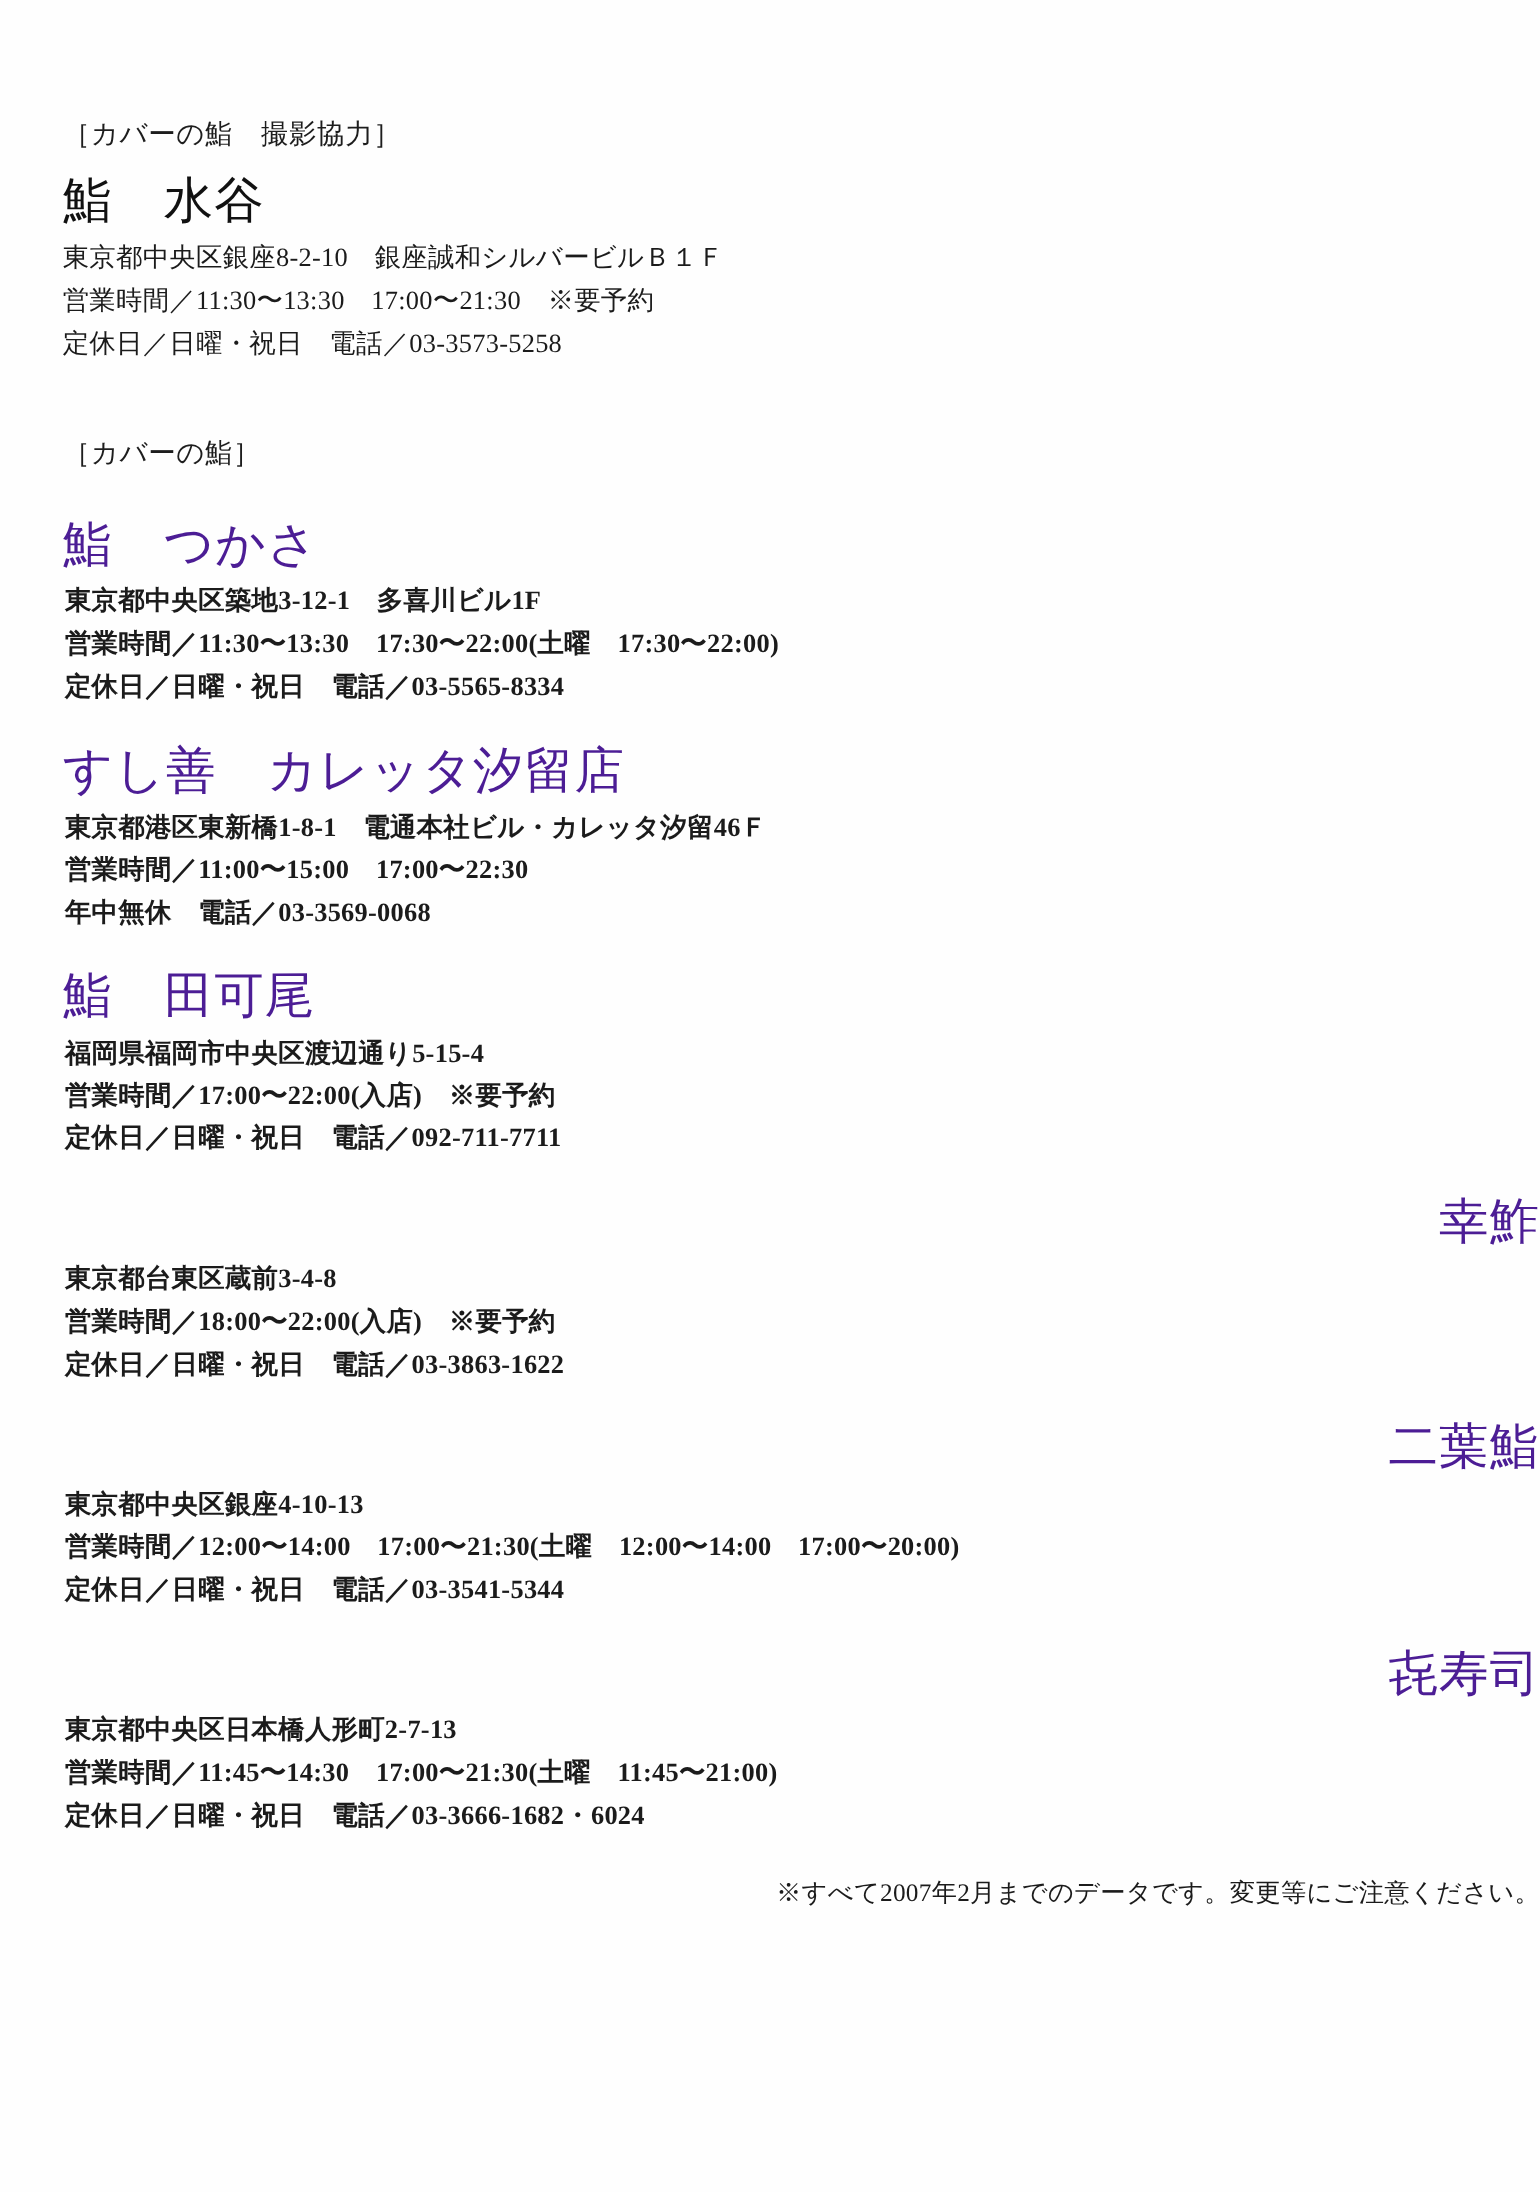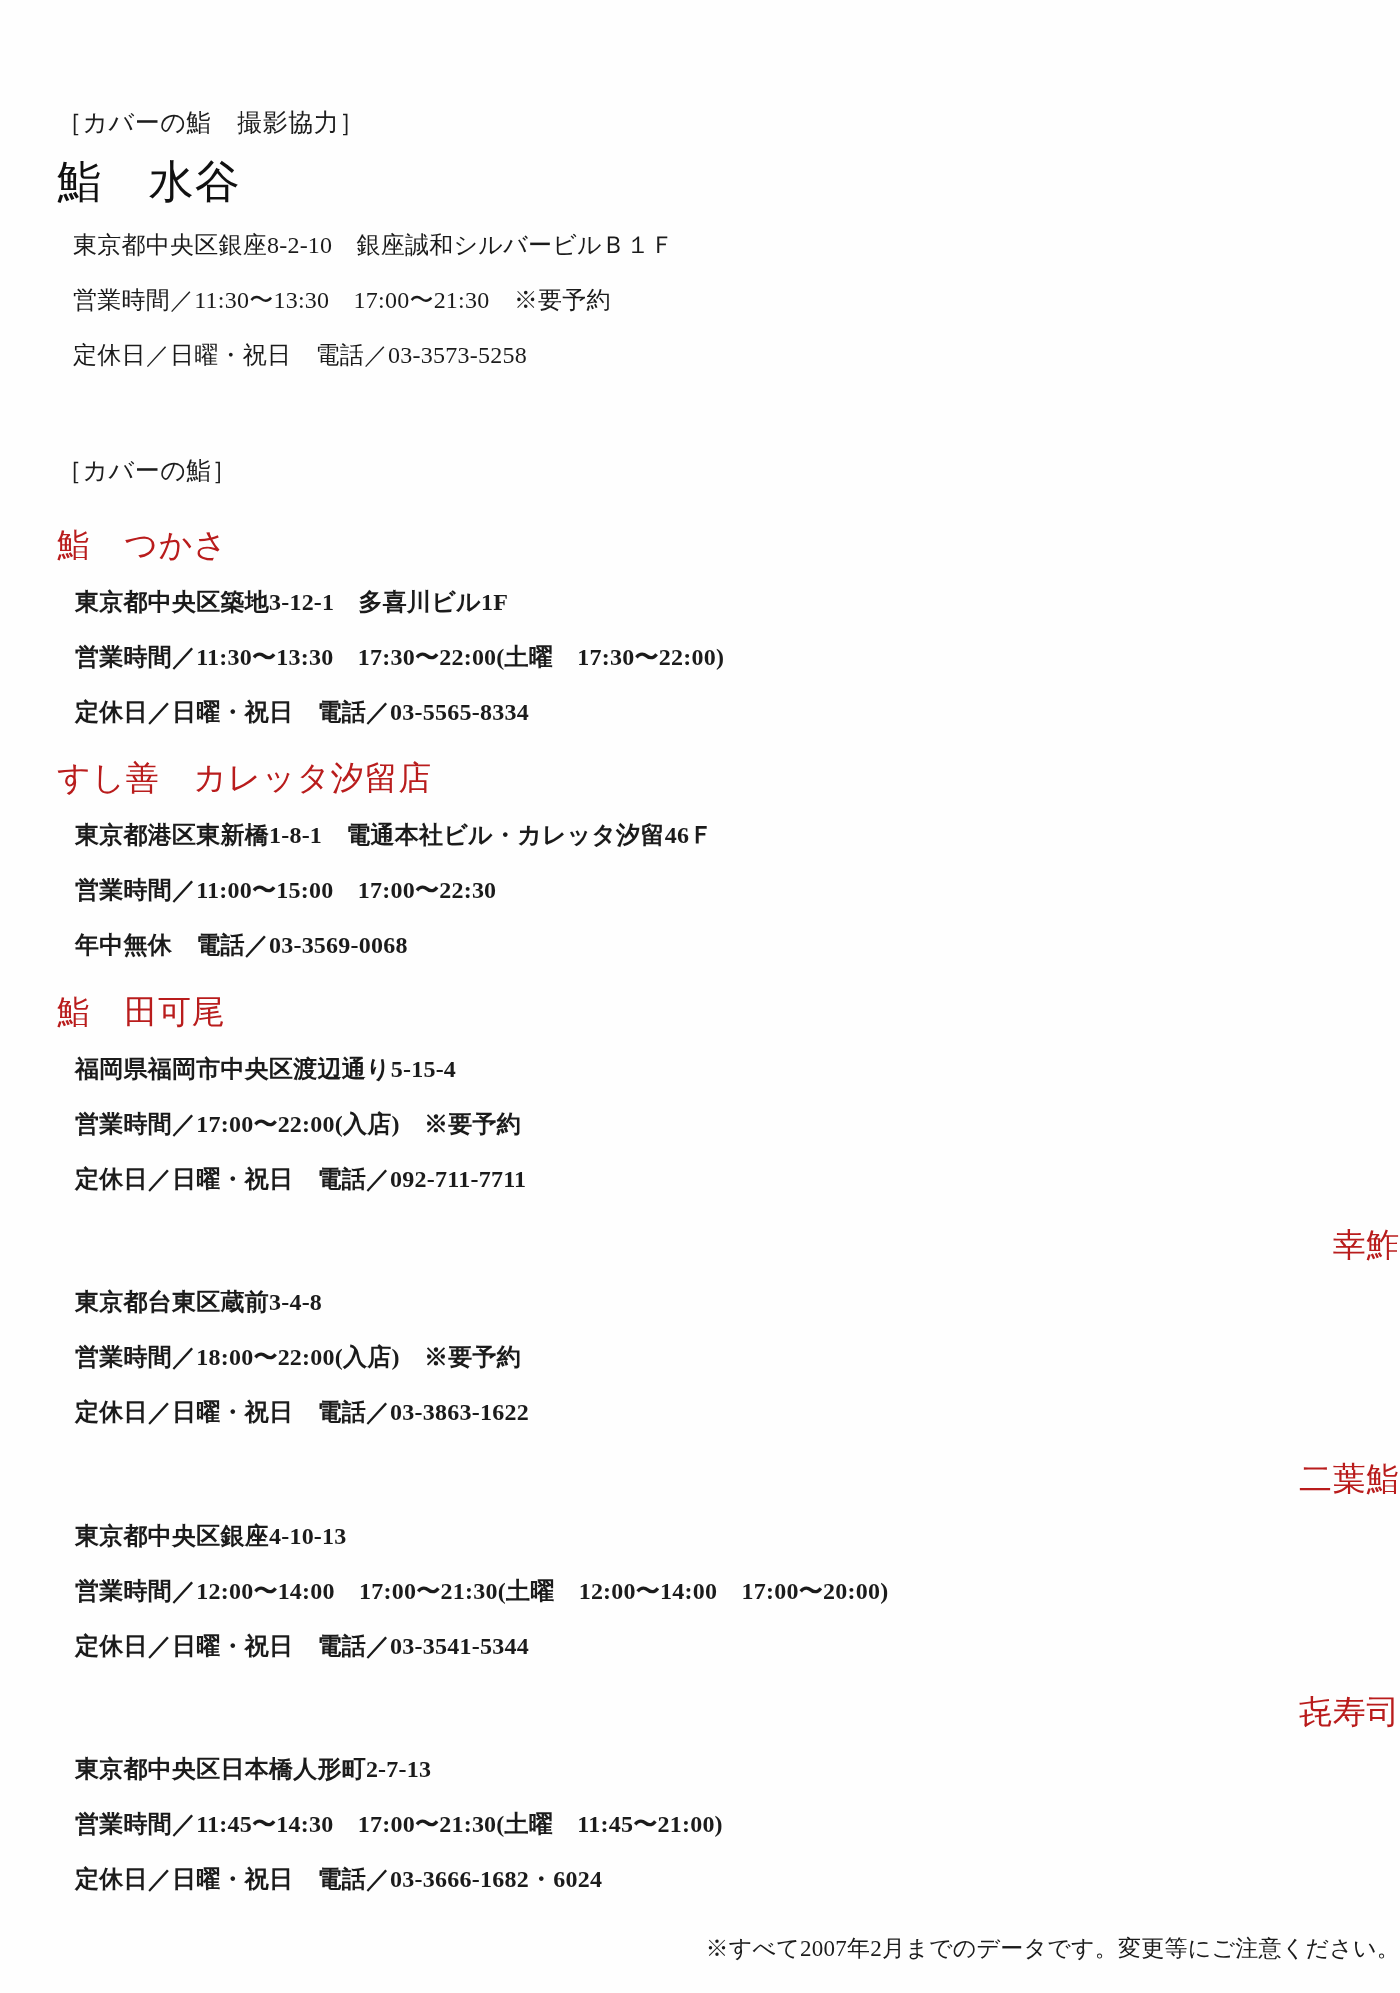--- a/index.html
+++ b/index.html
@@ -34,30 +34,30 @@
     margin-bottom: 0;
   }
   .shop-name-large {
     font-size: 45px;
     line-height: 1.25;
     margin: 14px 0 6px 0;
     letter-spacing: 0.02em;
     color: #111;
   }
   .shop-name {
-    font-size: 33px;
+    font-size: 45px;
     line-height: 1.3;
     margin: 0 0 4px 0;
     letter-spacing: 0.02em;
-    color: #b91c1c;
+    color: #4c1d95;
   }
   .shop-line {
     font-size: 24px;
     line-height: 1.62;
-    margin: 16px;
+    margin: 0;
     letter-spacing: 0.01em;
     color: #1b1b1b;
     white-space: pre;
   }
   .shop-block {
     margin-bottom: 26px;
   }
   .shop-block .shop-line {
     padding-left: 2px;
     font-weight: bold;

